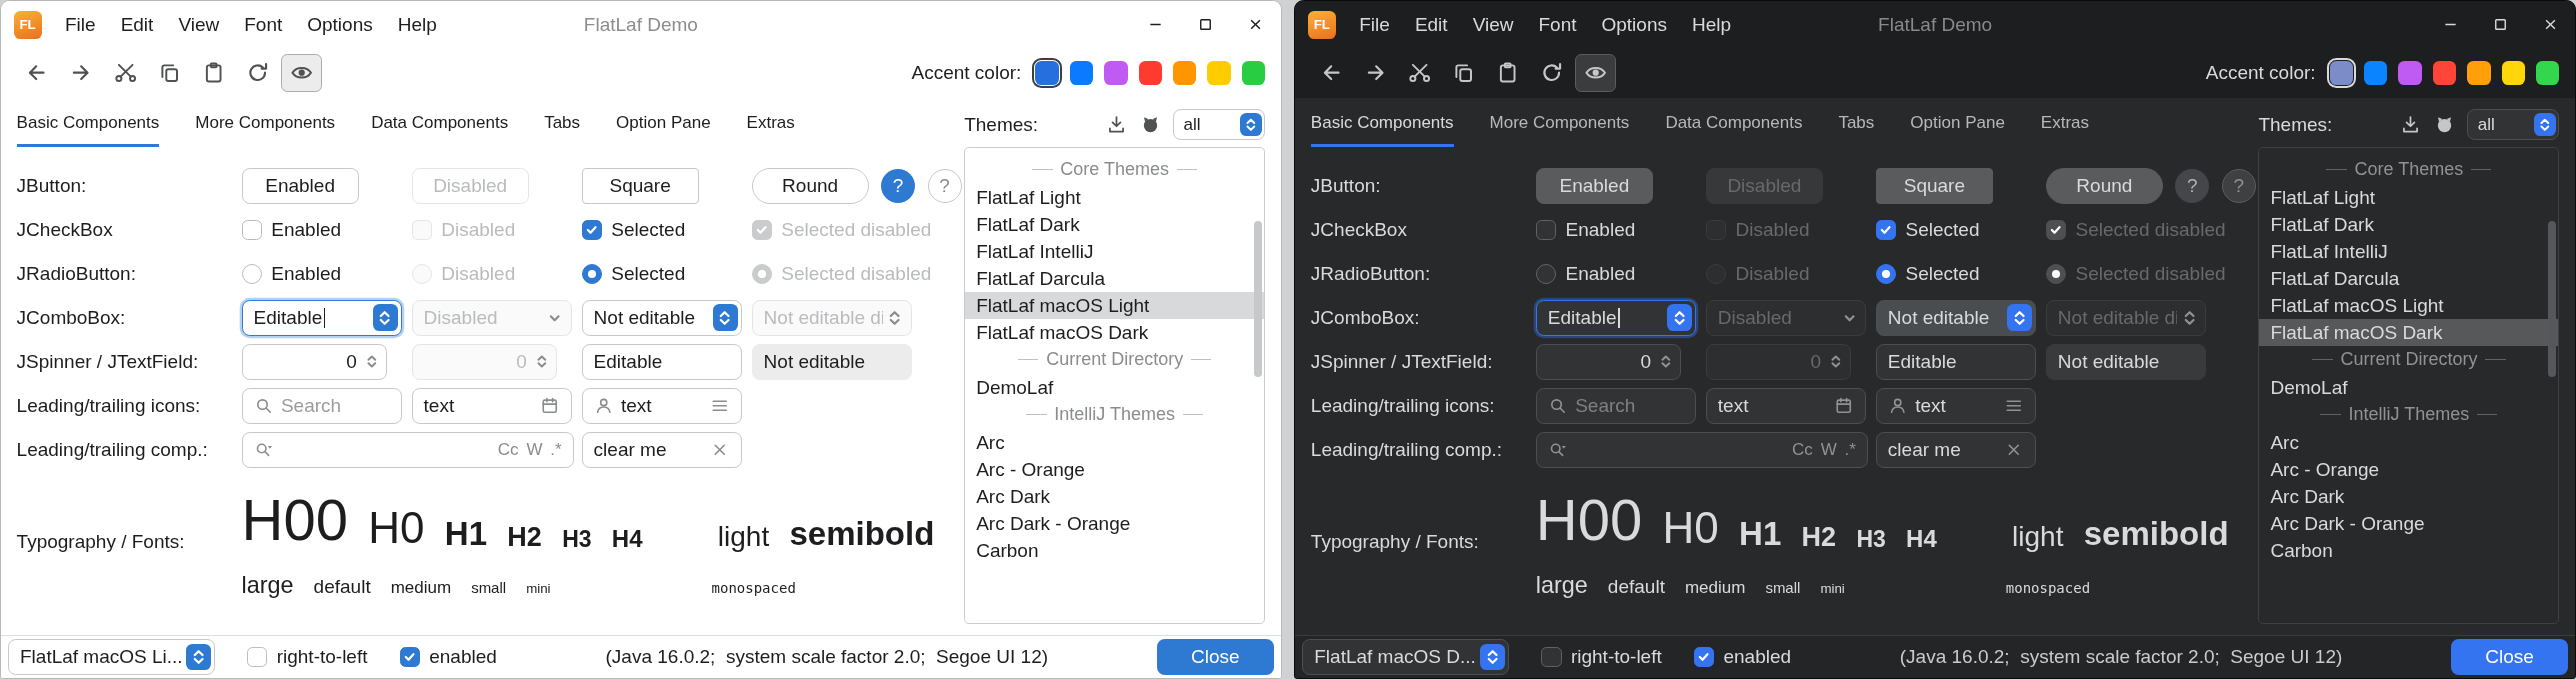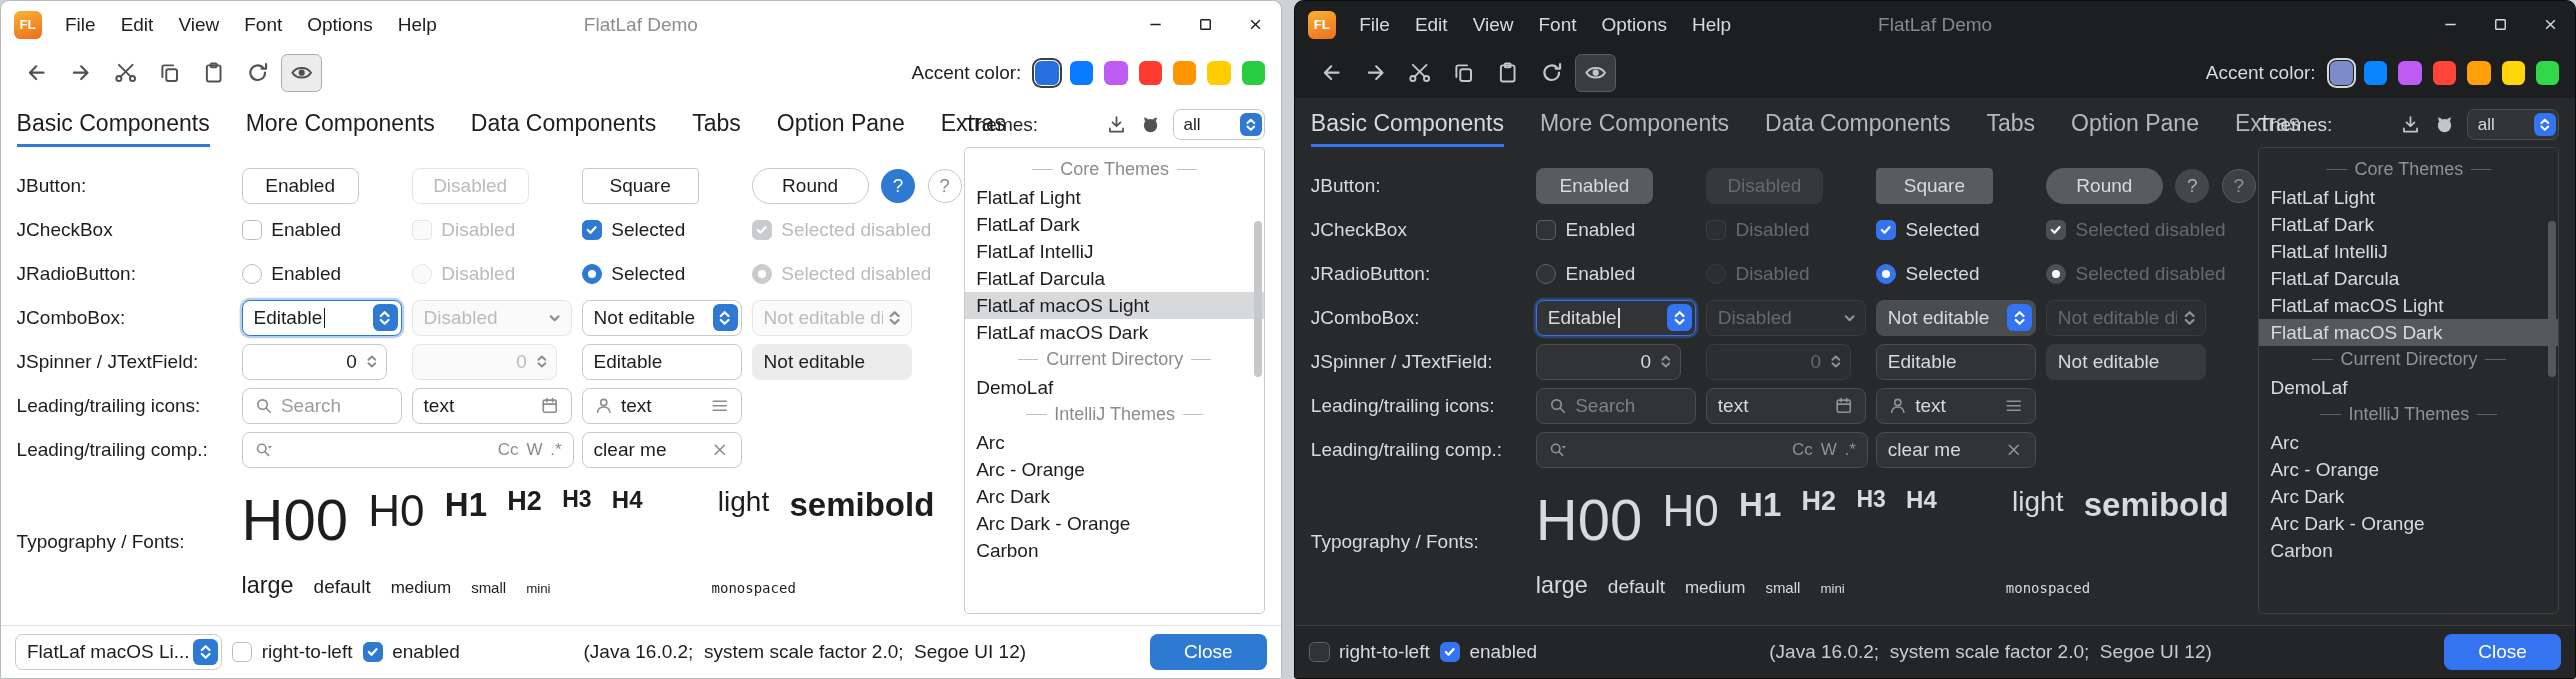--- a/index.html
+++ b/index.html
@@ -71,21 +71,21 @@
   .tbtn.toggled{ background:var(--toggle-bg); border:1.6px solid var(--toggle-border); }
   .accent-group{ margin-left:auto; display:flex; align-items:center; gap:11px; }
   .accent-label{ font-size:19px; margin-right:3.1px; }
   .swatch{ width:23.4px; height:23.4px; border-radius:6.3px; display:inline-block; flex:0 0 auto; }
   .swatch.selected{ outline:2.3px solid var(--swatch-ring); outline-offset:1.6px; }
 
   
   .content{ flex:1; min-height:0; display:flex; gap:17px; padding:4.7px 15.6px 0 15.6px; }
   .main{ flex:1; min-width:0; display:flex; flex-direction:column; }
   .tabbar{ display:flex; gap:36px; height:44px; flex:0 0 auto; }
-  .tab{ font-size:23px; display:flex; align-items:center; border-bottom:3.1px solid transparent; color:var(--tab-fg); white-space:nowrap; }
+  .tab{ font-size:17px; display:flex; align-items:center; border-bottom:3.1px solid transparent; color:var(--tab-fg); white-space:nowrap; }
   .tab.active{ border-bottom-color:var(--accent); color:var(--fg); }
 
   .form{ padding-top:17px; display:flex; flex-direction:column; }
   .frow{ display:grid; grid-template-columns:225px 170px 170px 170px 1fr; align-items:center; height:44px; }
   .frow.typo-row{ height:auto; margin-top:14px; }
   .flabel{ font-size:19px; white-space:nowrap; }
 
   .btn{ height:36px; width:117px; border-radius:7.8px; background:var(--btn-bg);
     border:1.6px solid var(--btn-border); color:var(--fg); font-size:19px;
     display:flex; align-items:center; justify-content:center; }
@@ -132,21 +132,21 @@
   .textfield{ width:160px; padding:0 11px; gap:7.8px; }
   .textfield.readonly{ background:var(--readonly-bg); border-color:var(--readonly-bg); }
   .textfield .icon{ color:var(--muted); display:flex; flex:0 0 auto; }
   .textfield .icon svg{ width:19.5px; height:19.5px; }
   .placeholder{ color:var(--placeholder); }
   .comp-field{ grid-column:2/4; width:332px; }
   .clear-col{ grid-column:4; }
   .mini-label{ color:var(--muted); font-size:17px; }
 
   .typo-block{ grid-column:2/6; }
-  .typo-line1{ display:flex; align-items:flex-start; gap:20.3px; }
+  .typo-line1{ display:flex; align-items:flex-end; gap:20.3px; }
   .typo-line2{ display:flex; align-items:baseline; gap:20px; margin-top:19px; }
   .h00{ font-size:58px; } .h0{ font-size:44px; }
   .h1{ font-size:33px; font-weight:bold; } .h2{ font-size:27px; font-weight:bold; }
   .h3{ font-size:23px; font-weight:bold; } .h4{ font-size:24px; font-weight:bold; }
   .light-text{ font-size:28px; font-weight:400; margin-left:55px; }
   .semibold-text{ font-size:33px; font-weight:600; }
   .t-large{ font-size:23.4px; } .t-default{ font-size:19px; } .t-medium{ font-size:17px; }
   .t-small{ font-size:15px; } .t-mini{ font-size:13.3px; }
   .t-mono{ font-family:"DejaVu Sans Mono","Liberation Mono",monospace; font-size:14px; margin-left:141px; }
 
@@ -166,22 +166,22 @@
     font-size:19px; padding-top:8px; }
   .list-header{ display:flex; align-items:center; justify-content:center; gap:7.8px;
     color:var(--muted); font-size:18px; height:28px; }
   .hline{ width:20.3px; height:1.6px; background:var(--muted); opacity:.55; }
   .theme-item{ height:27px; line-height:27px; padding:0 11px; white-space:nowrap; }
   .theme-item.selected{ background:var(--sel-bg); }
   .list-scrollbar{ position:absolute; top:3.1px; bottom:3.1px; right:2.3px; width:7.8px; }
   .thumb{ position:absolute; top:70px; height:156px; width:7.8px; border-radius:3.9px; background:var(--scroll-thumb); }
 
   
-  .bottombar{ height:53px; flex:0 0 auto; border-top:1.6px solid var(--sep); background:var(--bar-bg);
-    display:flex; align-items:center; padding:0 14px; gap:10px; }
+  .bottombar{ height:43px; flex:0 0 auto; border-top:1.6px solid var(--sep); background:var(--bar-bg);
+    display:flex; align-items:center; padding:0 7px; gap:32px; }
   .bottom-combo{ width:207px; }
   .status{ margin-left:auto; margin-right:auto; font-size:19px; color:var(--status-fg); white-space:pre; }
   .close-btn{ width:117px; height:36px; border-radius:7.8px; background:var(--accent);
     color:#fff; font-size:19px; border:none; font-family:inherit; }
 </style>
 </head>
 <body>
 
 <div id="windows-container">
 <div class="window light">
@@ -1035,20 +1035,30 @@
         <div class="theme-item">Arc Dark - Orange</div>
         <div class="theme-item">Carbon</div>
         <div class="list-scrollbar">
               <div class="thumb"></div>
             </div>
       </div>
     </aside>
   </div>
 
   <div class="bottombar">
+    <span class="combo bottom-combo">
+      <span class="combo-text">FlatLaf macOS D...</span>
+      <span class="spacer"></span>
+      <span class="combo-arrow accent">
+            <svg viewBox="0 0 12 16" fill="none" stroke="currentColor" stroke-width="2" stroke-linecap="round" stroke-linejoin="round">
+              <path d="M2.5 6.2 L6 2.8 L9.5 6.2"></path>
+              <path d="M2.5 9.8 L6 13.2 L9.5 9.8"></path>
+            </svg>
+          </span>
+    </span>
     <span class="check-item">
       <span class="checkbox"></span>
       <span class="lbl">right-to-left</span>
     </span>
     <span class="check-item">
       <span class="checkbox checked">
             <svg viewBox="0 0 14 14" fill="none" stroke="#ffffff" stroke-width="2.4" stroke-linecap="round" stroke-linejoin="round">
               <path d="M3 7.4 L5.8 10.2 L11 4.4"></path>
             </svg>
           </span>

